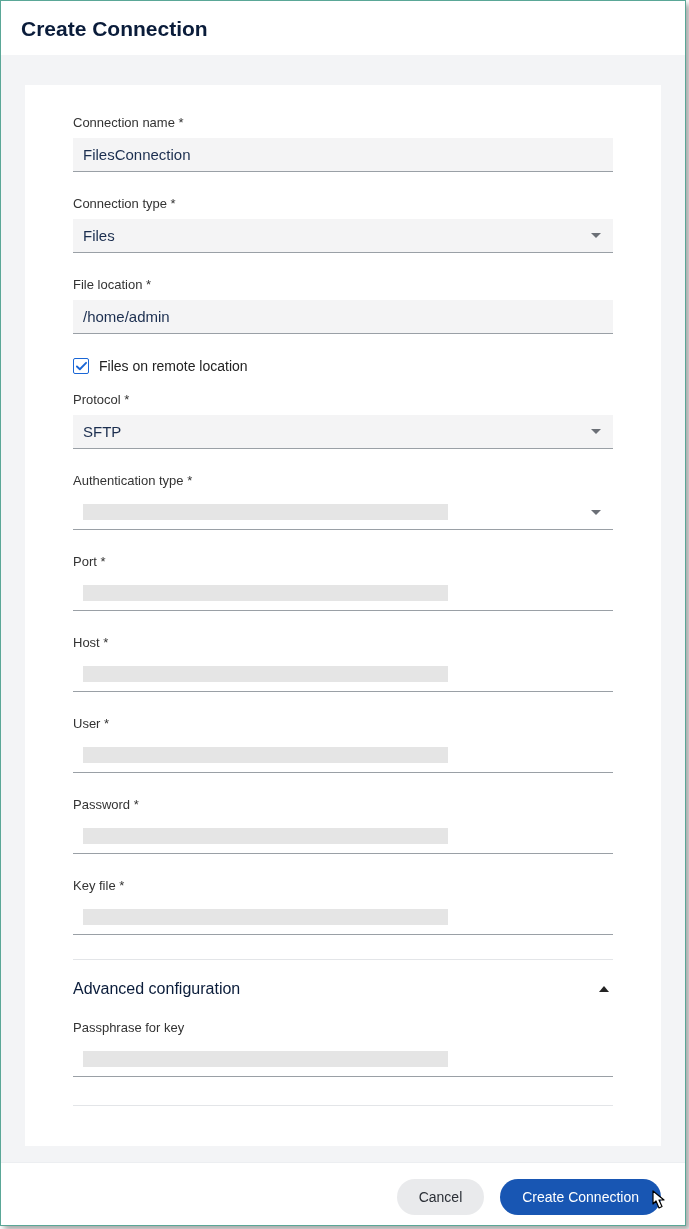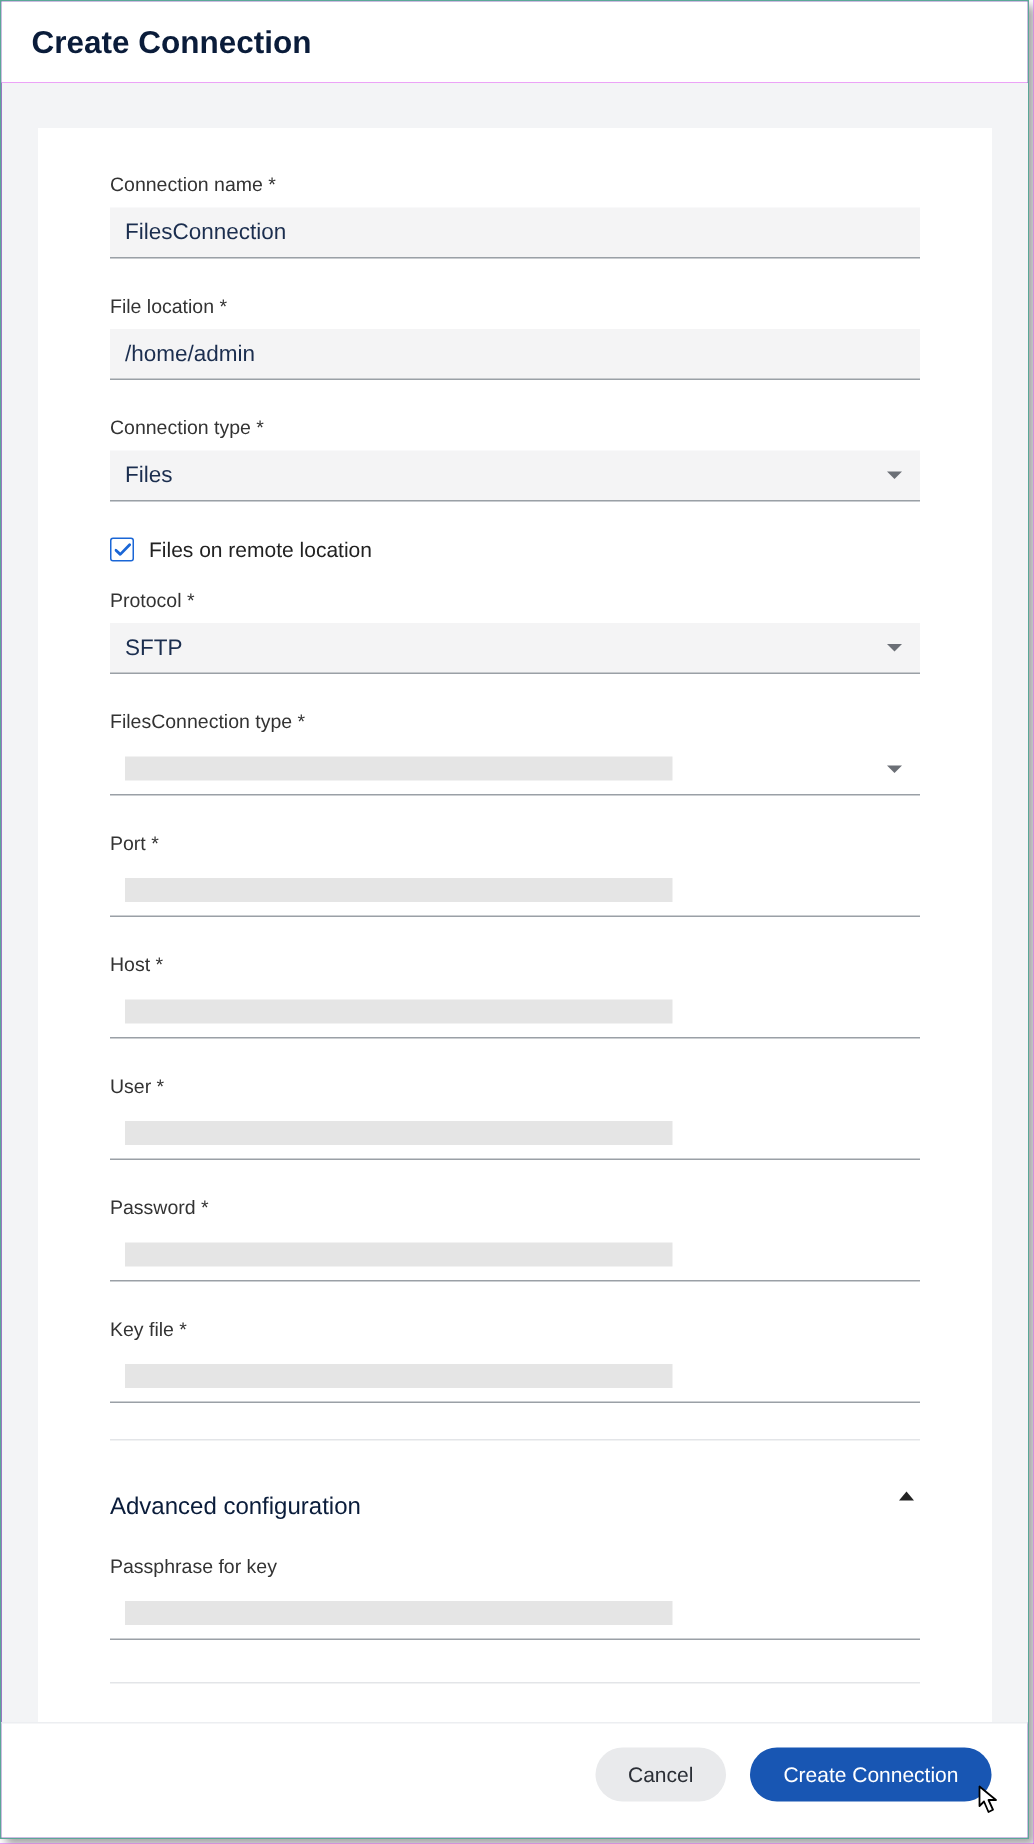--- a/index.html
+++ b/index.html
@@ -137,33 +137,32 @@
       justify-content: space-between;
       cursor: pointer;
       padding: 8px 4px 8px 0;
       margin-top: 12px;
       margin-bottom: 14px;
     }
     .adv-title {
       font-size: 16px;
       color: #0a1c3a;
       font-weight: 400;
-      margin-top: 16px;
     }
     .chevron-up {
       width: 0; height: 0;
       border-left: 5px solid transparent;
       border-right: 5px solid transparent;
       border-bottom: 6px solid #232323;
     }
     .dialog-footer {
       display: flex;
       justify-content: flex-end;
       gap: 16px;
-      padding: 16px 24px 24px 24px;
+      padding: 16px 24px 10px 24px;
       background: #fff;
       border-top: 1px solid #eceef1;
       position: relative;
     }
     .btn {
       border: none;
       border-radius: 20px;
       padding: 10px 22px;
       font-size: 14px;
       cursor: pointer;
@@ -190,31 +189,31 @@
     <div class="form-card">
 
       <div class="form-group">
         <label class="form-label">Connection name *</label>
         <div class="input-wrap">
           <input class="input-el" type="text" value="FilesConnection" style="">
         </div>
       </div>
 
       <div class="form-group">
-        <label class="form-label">File location *</label>
-        <div class="input-wrap">
-          <input class="input-el" type="text" value="/home/admin" style="">
-        </div>
-      </div>
-
-      <div class="form-group">
         <label class="form-label">Connection type *</label>
         <div class="select-wrap">
           <span class="input-value">Files</span>
           <span class="chevron-down"></span>
+        </div>
+      </div>
+
+      <div class="form-group">
+        <label class="form-label">File location *</label>
+        <div class="input-wrap">
+          <input class="input-el" type="text" value="/home/admin" style="">
         </div>
       </div>
 
       <div class="checkbox-row">
         <span class="checkbox">
           <svg viewBox="0 0 12 12">
               <path d="M1 6 L4.2 9 L11 2" stroke="#1a66d6" stroke-width="2" fill="none" stroke-linecap="round" stroke-linejoin="round"></path>
             </svg>
         </span>
         <span class="checkbox-label">Files on remote location</span>
@@ -223,21 +222,21 @@
 
       <div class="form-group">
         <label class="form-label">Protocol *</label>
         <div class="select-wrap">
           <span class="input-value">SFTP</span>
           <span class="chevron-down"></span>
         </div>
       </div>
 
       <div class="form-group">
-        <label class="form-label">FilesConnection type *</label>
+        <label class="form-label">Authentication type *</label>
         <div class="select-wrap empty-shade">
           <span class="input-value"></span>
           <span class="chevron-down" style="position:relative;z-index:1"></span>
         </div>
       </div>
 
       <div class="form-group">
         <label class="form-label">Port *</label>
         <div class="input-wrap empty-shade">
           <input class="input-el" type="text" style="position: relative; z-index: 1;" value="">

